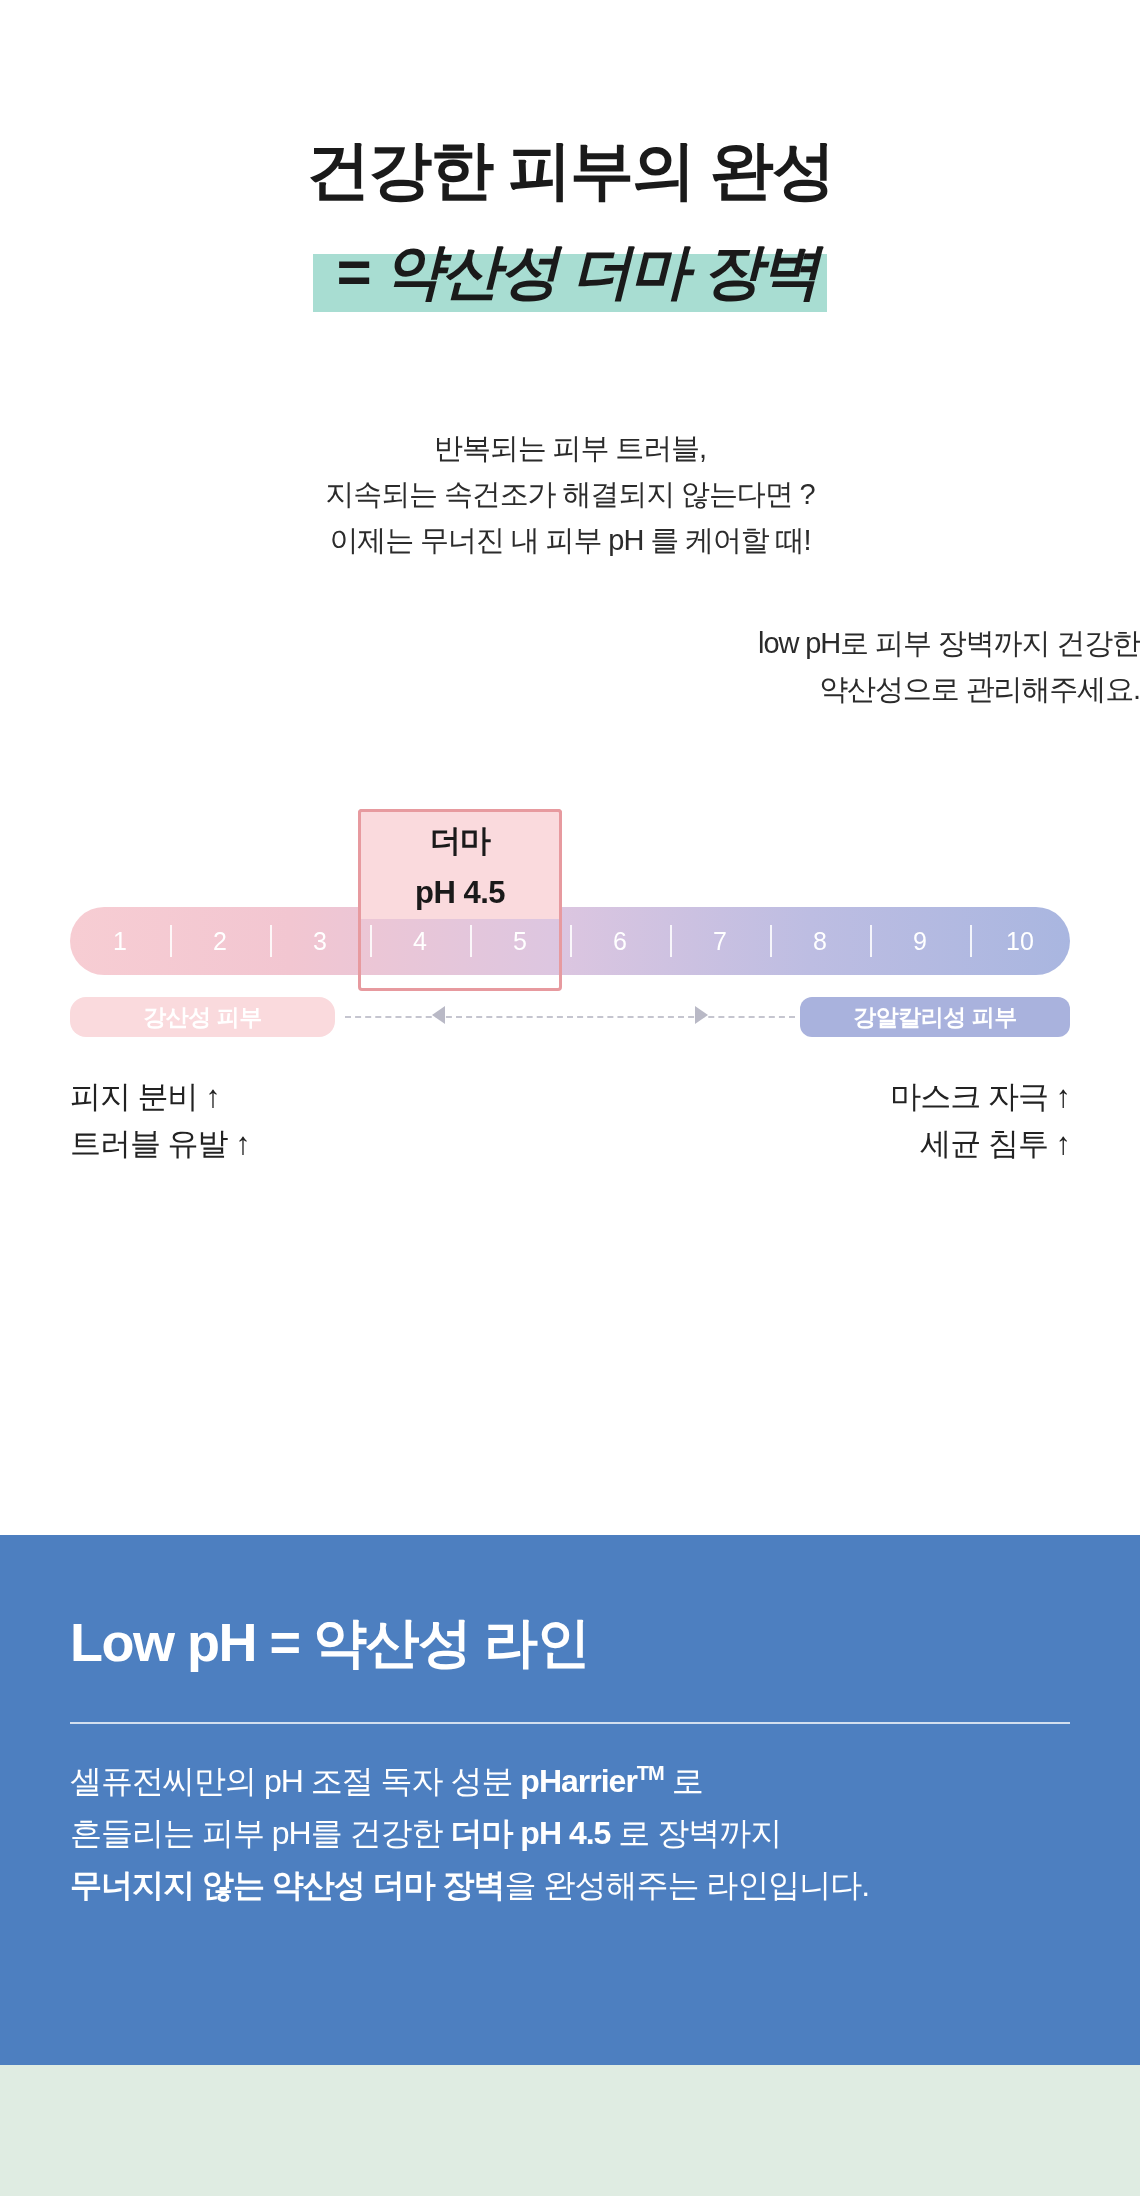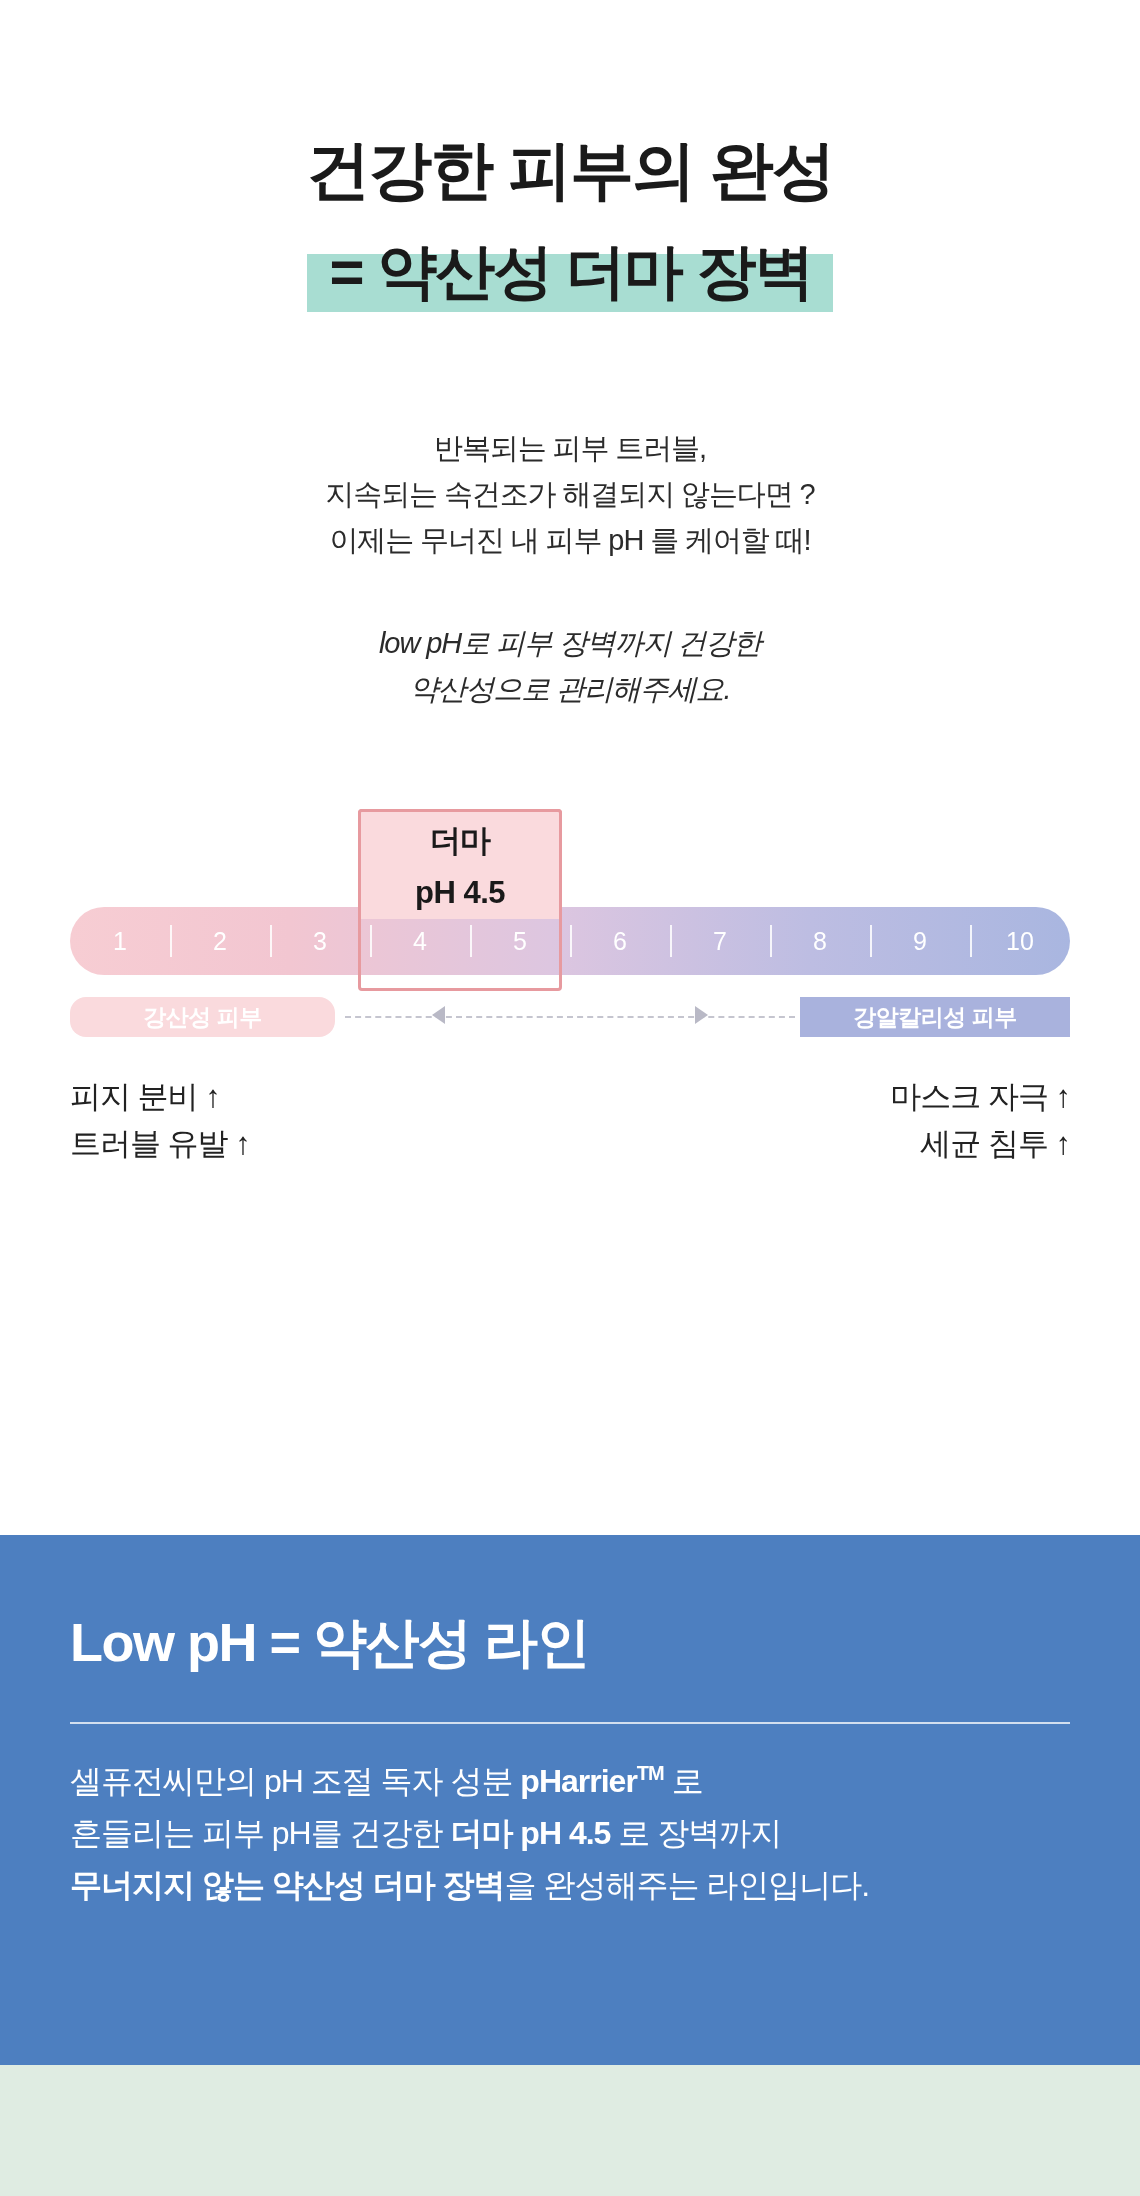--- a/index.html
+++ b/index.html
@@ -37,24 +37,25 @@
 
   .headline-2-wrap {
     text-align: center;
     margin-top: 22px;
   }
   .headline-2 {
     display: inline-block;
     position: relative;
     font-size: 60px;
     font-weight: bold;
+    font-style: italic;
     color: #1a1a1a;
     letter-spacing: -2px;
     line-height: 1.2;
-    padding: 4px 20px 6px 22px;
+    padding: 4px 8px 6px 22px;
   }
   .headline-2 .hl-bg {
     position: absolute;
     left: 0;
     right: 0;
     top: 22px;
     bottom: 2px;
     background: #a8ddd2;
     z-index: 0;
   }
@@ -69,22 +70,21 @@
   }
   .body-line {
     font-size: 29px;
     color: #2b2b2b;
     line-height: 1.58;
     letter-spacing: -1.1px;
     font-weight: 400;
   }
   .body-block-2 {
     margin-top: 58px;
-    text-align: center;
-    font-style: italic;
+    text-align: right;
   }
 
   
   .ph-graphic {
     position: relative;
     margin-top: 96px;
     width: 1140px;
     height: 400px;
   }
 
@@ -179,21 +179,21 @@
     color: #ffffff;
     letter-spacing: -0.5px;
   }
   .alkali-tag {
     position: absolute;
     right: 70px;
     top: 188px;
     width: 270px;
     height: 40px;
     background: #a9b2dd;
-    border-radius: 0;
+    border-radius: 12px;
     display: flex;
     align-items: center;
     justify-content: center;
     font-size: 23px;
     font-weight: bold;
     color: #ffffff;
     letter-spacing: -0.5px;
     margin-left: 16px;
   }
 

